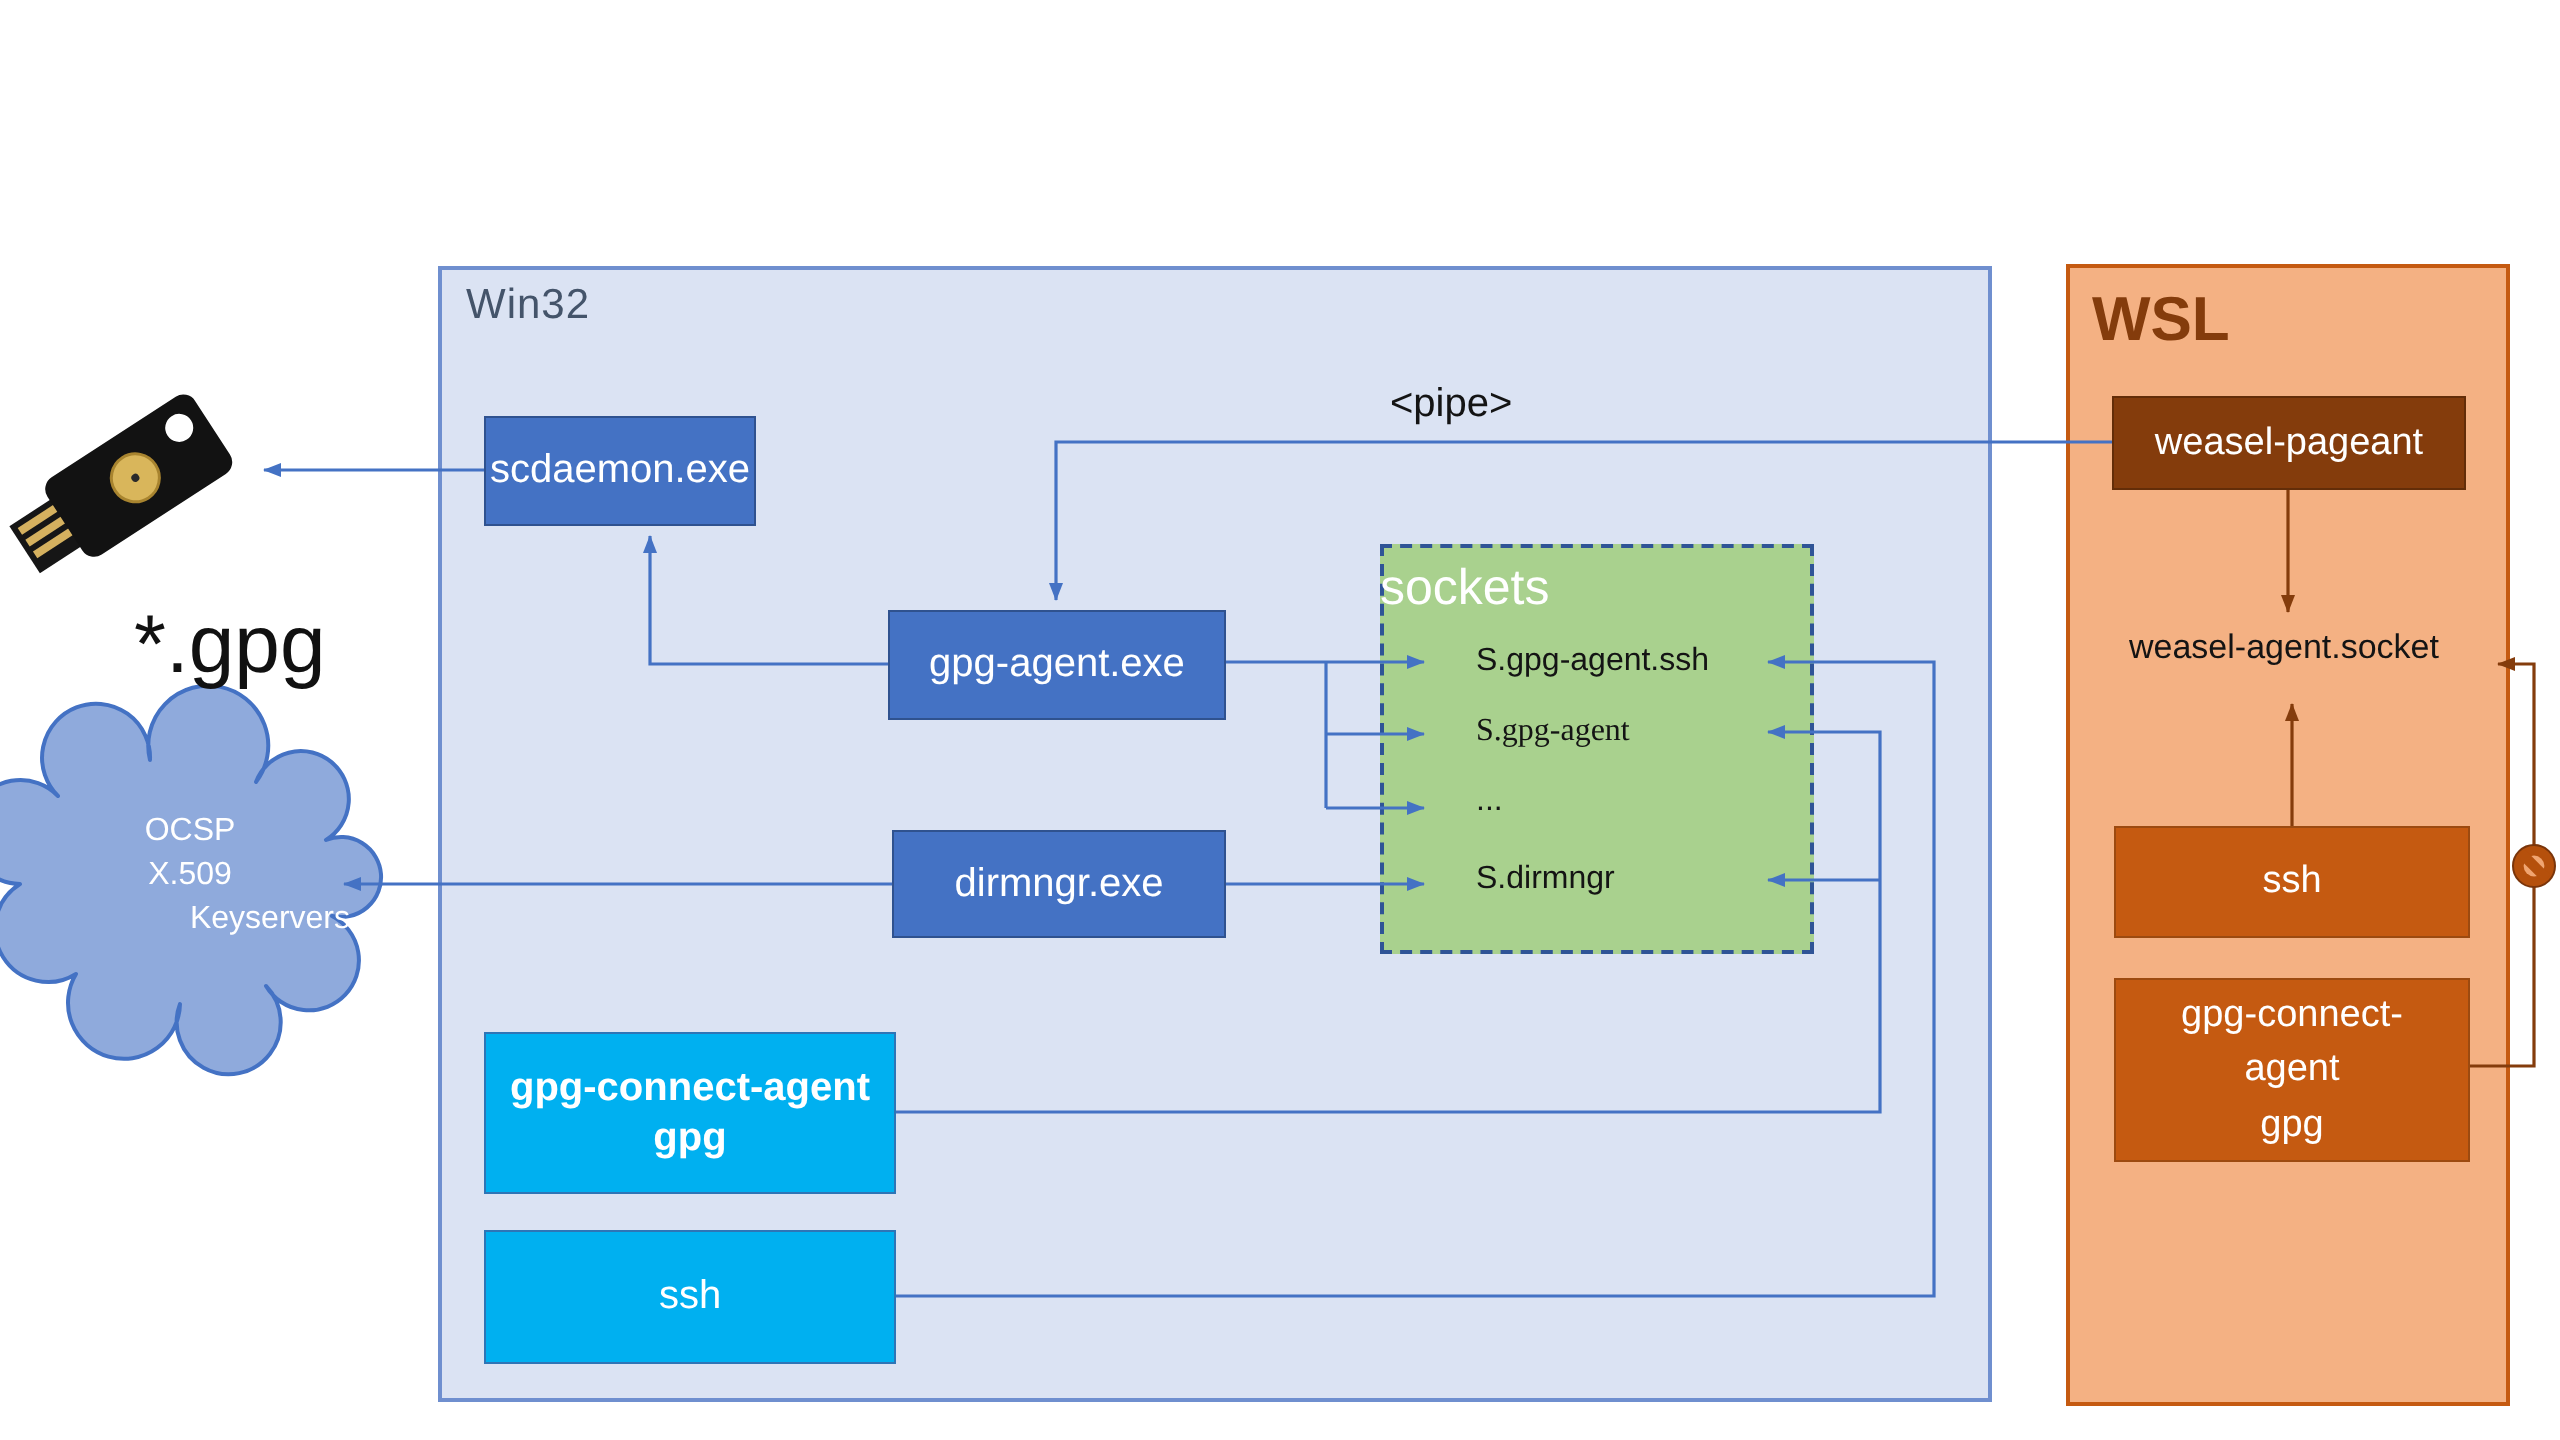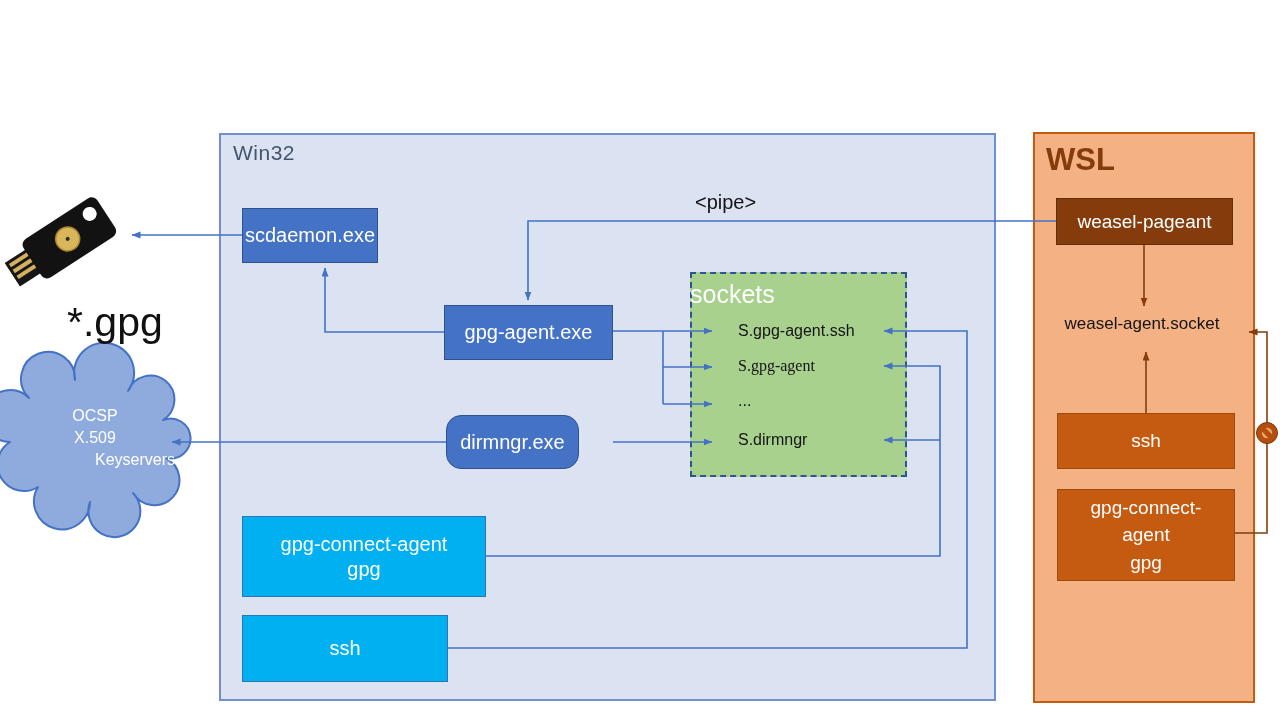--- a/index.html
+++ b/index.html
@@ -40,22 +40,22 @@
   .node{
     display:flex;align-items:center;justify-content:center;flex-direction:column;
     color:#ffffff;text-align:center;box-sizing:border-box;line-height:1.25;
   }
   .blue-node{background:#4472c4;border:1.5px solid #2f528f;font-size:20px;}
   .cyan-node{background:#00b0f0;border:1.5px solid #2e75b6;font-size:20px;}
   .brown-node{background:#843c0c;border:1px solid #632d08;font-size:19px;}
   .orange-node{background:#c55a11;border:1.5px solid #9c4a10;font-size:19px;}
   .n-scdaemon{left:242px;top:208px;width:136px;height:55px;}
   .n-gpgagent{left:444px;top:305px;width:169px;height:55px;}
-  .n-dirmngr{left:446px;top:415px;width:133px;height:54px;border-radius:15px;}
-  .n-wgpgconnect{left:242px;top:516px;width:244px;height:81px;}
+  .n-dirmngr{left:446px;top:415px;width:167px;height:54px;}
+  .n-wgpgconnect{left:242px;top:516px;width:206px;height:81px;font-weight:bold;}
   .n-wssh{left:242px;top:615px;width:206px;height:67px;}
   .n-weasel{left:1056px;top:198px;width:177px;height:47px;}
   .n-lssh{left:1057px;top:413px;width:178px;height:56px;}
   .n-lgpgconnect{left:1057px;top:489px;width:178px;height:92px;line-height:1.45;}
   .weasel-socket-label{
     left:1048px;top:314px;width:188px;text-align:center;
     font-size:17px;color:#141414;
   }
   .pipe-label{left:695px;top:191px;width:110px;text-align:left;font-size:20px;color:#141414;}
   .gpg-file-label{left:27px;top:299px;font-size:41px;color:#111111;margin-left:40px;}

